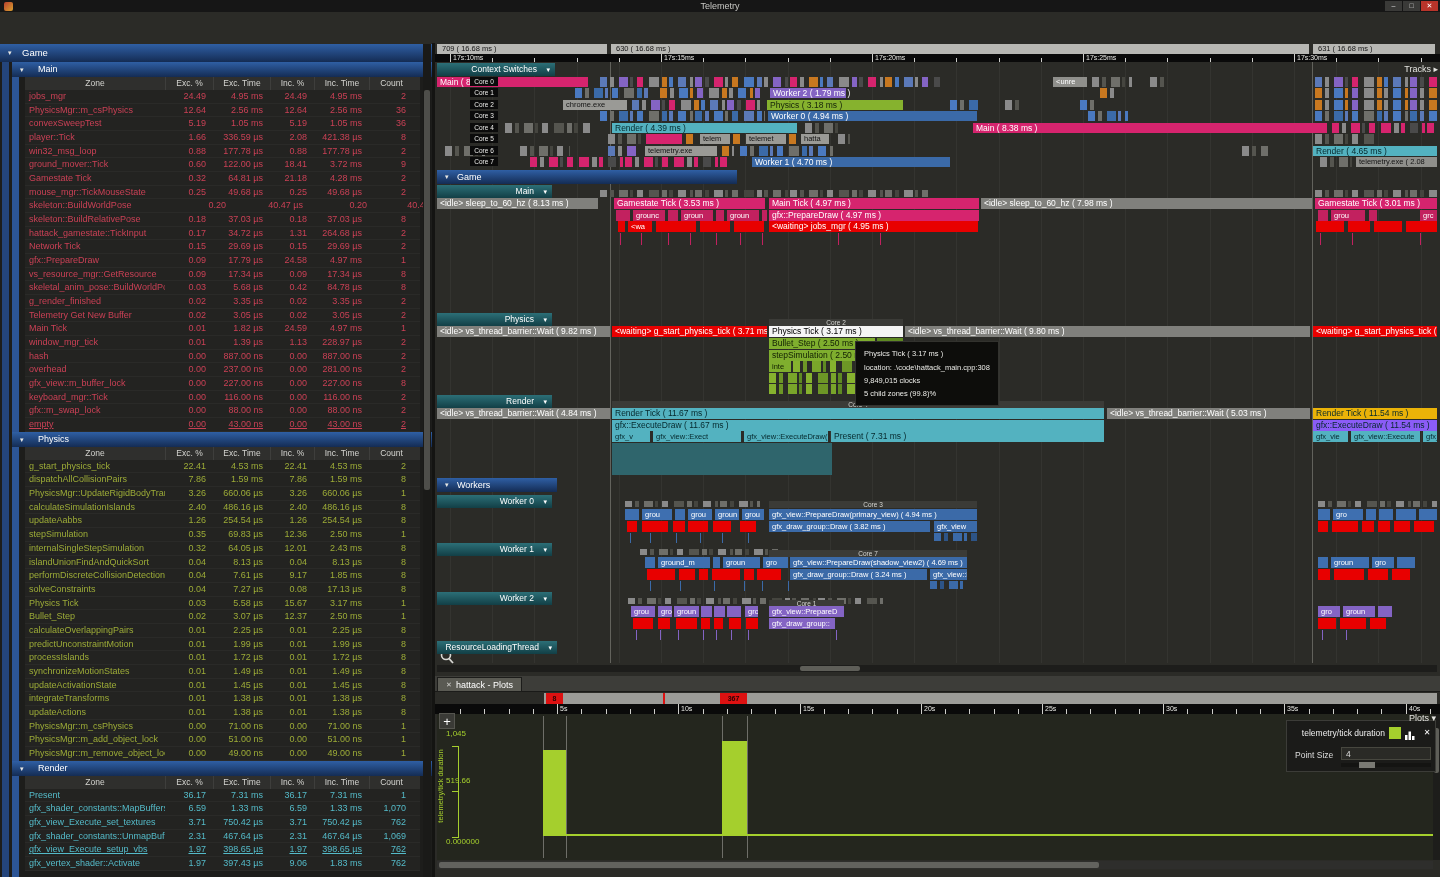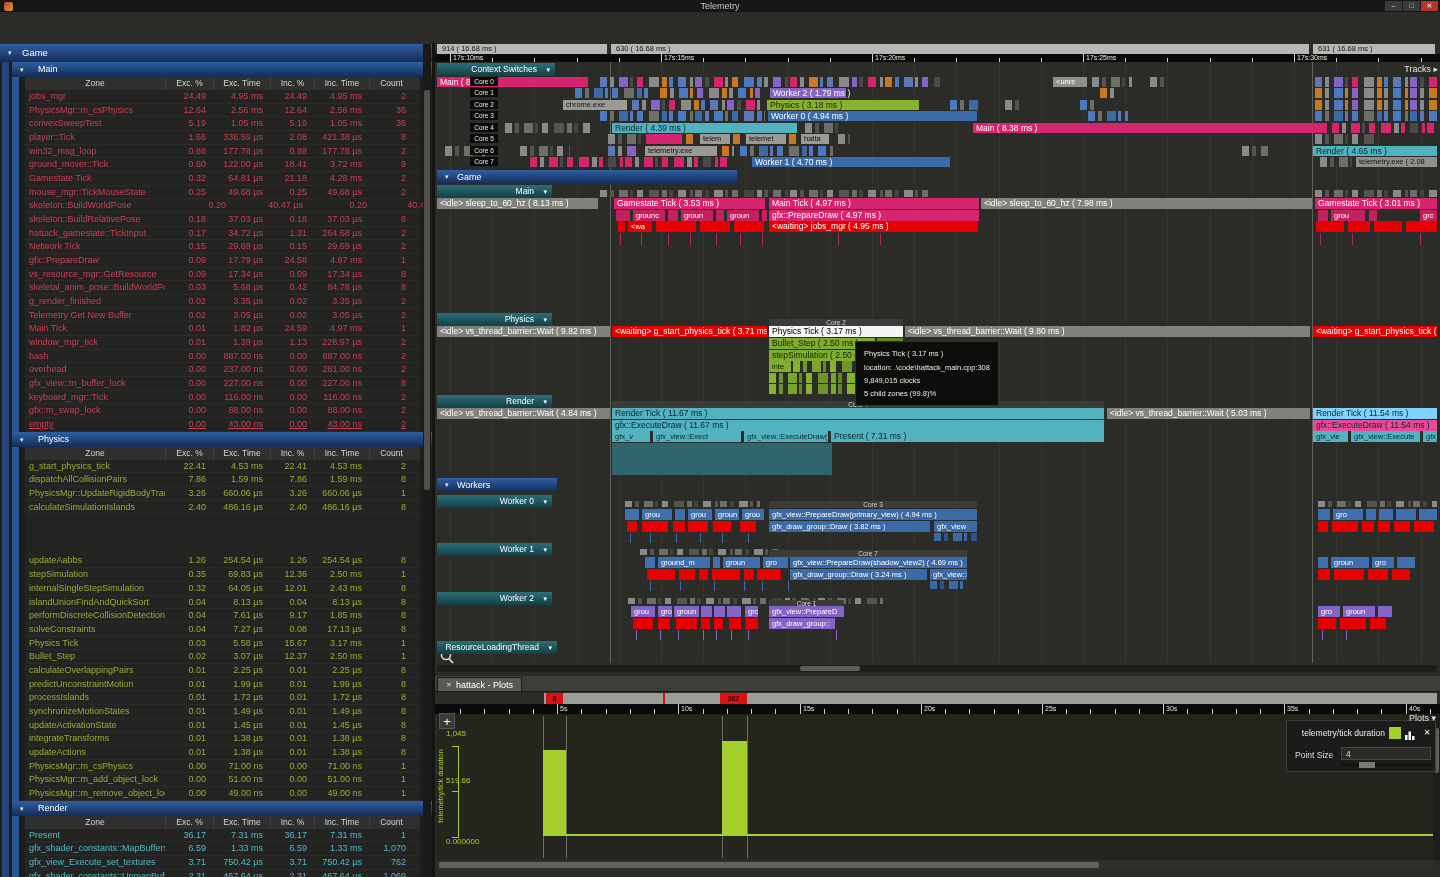--- a/index.html
+++ b/index.html
@@ -325,21 +325,21 @@
             <div class="num">1</div>
           </div>
           <div class="trow" style="color: rgb(156, 171, 55);">
             <div class="zn">calculateSimulationIslands</div>
             <div class="num">2.40</div>
             <div class="num">486.16 µs</div>
             <div class="num">2.40</div>
             <div class="num">486.16 µs</div>
             <div class="num">8</div>
           </div>
-          <div class="trow" style="color: rgb(156, 171, 55); margin-top: 40px;">
+          <div class="trow" style="color: rgb(156, 171, 55);">
             <div class="zn">updateAabbs</div>
             <div class="num">1.26</div>
             <div class="num">254.54 µs</div>
             <div class="num">1.26</div>
             <div class="num">254.54 µs</div>
             <div class="num">8</div>
           </div>
           <div class="trow" style="color: rgb(156, 171, 55);">
             <div class="zn">stepSimulation</div>
             <div class="num">0.35</div>
@@ -561,21 +561,21 @@
       <div class="gline" style="left: 1041px; top: 62px; width: 1px; height: 601px; position: absolute;"></div>
       <div class="gline" style="left: 1083px; top: 62px; width: 1px; height: 601px; position: absolute;"></div>
       <div class="gline" style="left: 1125px; top: 62px; width: 1px; height: 601px; position: absolute;"></div>
       <div class="gline" style="left: 1167px; top: 62px; width: 1px; height: 601px; position: absolute;"></div>
       <div class="gline" style="left: 1210px; top: 62px; width: 1px; height: 601px; position: absolute;"></div>
       <div class="gline" style="left: 1252px; top: 62px; width: 1px; height: 601px; position: absolute;"></div>
       <div class="gline" style="left: 1294px; top: 62px; width: 1px; height: 601px; position: absolute;"></div>
       <div class="gline" style="left: 1336px; top: 62px; width: 1px; height: 601px; position: absolute;"></div>
       <div class="gline" style="left: 1378px; top: 62px; width: 1px; height: 601px; position: absolute;"></div>
       <div class="gline" style="left: 1421px; top: 62px; width: 1px; height: 601px; position: absolute;"></div>
-      <div class="framebar" style="left: 437px; top: 44px; width: 172px; height: 10px; position: absolute;">914  ( 16.68 ms )</div>
+      <div class="framebar" style="left: 437px; top: 44px; width: 172px; height: 10px; position: absolute;">709  ( 16.68 ms )</div>
       <div class="framebar" style="left: 611px; top: 44px; width: 700px; height: 10px; position: absolute;">630  ( 16.68 ms )</div>
       <div class="framebar" style="left: 1313px; top: 44px; width: 124px; height: 10px; position: absolute;">631  ( 16.68 ms )</div>
       <div class="abs" style="left: 435px; top: 54px; width: 1005px; height: 8px; background: rgb(10, 10, 10); position: absolute;"></div>
       <div class="rtick" style="left: 450px; top: 54px; width: 1px; height: 8px; position: absolute;"></div>
       <div class="rlabel" style="left: 453px; top: 54px; position: absolute;">17s:10ms</div>
       <div class="rtick" style="left: 492px; top: 58px; width: 1px; height: 4px; position: absolute;"></div>
       <div class="rtick" style="left: 534px; top: 58px; width: 1px; height: 4px; position: absolute;"></div>
       <div class="rtick" style="left: 577px; top: 58px; width: 1px; height: 4px; position: absolute;"></div>
       <div class="rtick" style="left: 619px; top: 58px; width: 1px; height: 4px; position: absolute;"></div>
       <div class="rtick" style="left: 661px; top: 54px; width: 1px; height: 8px; position: absolute;"></div>
@@ -708,21 +708,21 @@
       <div class="tick" style="left: 669px; top: 100px; width: 6px; height: 10px; background: rgb(214, 36, 110); position: absolute;"></div>
       <div class="tick" style="left: 681px; top: 100px; width: 10px; height: 10px; background: rgb(138, 138, 138); position: absolute;"></div>
       <div class="tick" style="left: 694px; top: 100px; width: 5px; height: 10px; background: rgb(200, 120, 32); position: absolute;"></div>
       <div class="tick" style="left: 701px; top: 100px; width: 4px; height: 10px; background: rgb(74, 121, 192); position: absolute;"></div>
       <div class="tick" style="left: 710px; top: 100px; width: 8px; height: 10px; background: rgb(91, 121, 184); position: absolute;"></div>
       <div class="tick" style="left: 722px; top: 100px; width: 3px; height: 10px; background: rgb(138, 138, 138); position: absolute;"></div>
       <div class="tick" style="left: 727px; top: 100px; width: 7px; height: 10px; background: rgb(132, 100, 196); position: absolute;"></div>
       <div class="tick" style="left: 737px; top: 100px; width: 4px; height: 10px; background: rgb(74, 74, 74); position: absolute;"></div>
       <div class="tick" style="left: 746px; top: 100px; width: 9px; height: 10px; background: rgb(214, 36, 110); position: absolute;"></div>
       <div class="tick" style="left: 757px; top: 100px; width: 3px; height: 10px; background: rgb(138, 138, 138); position: absolute;"></div>
-      <div class="zone" style="left: 767px; top: 100px; width: 152px; height: 10px; background: rgb(134, 178, 46); position: absolute; line-height: 10px; color: rgb(21, 35, 10);">Physics ( 3.18 ms )</div>
+      <div class="zone" style="left: 767px; top: 100px; width: 136px; height: 10px; background: rgb(134, 178, 46); position: absolute; line-height: 10px; color: rgb(21, 35, 10);">Physics ( 3.18 ms )</div>
       <div class="tick" style="left: 950px; top: 100px; width: 7px; height: 10px; background: rgb(74, 121, 192); position: absolute;"></div>
       <div class="tick" style="left: 960px; top: 100px; width: 4px; height: 10px; background: rgb(111, 111, 106); position: absolute;"></div>
       <div class="tick" style="left: 969px; top: 100px; width: 9px; height: 10px; background: rgb(59, 106, 168); position: absolute;"></div>
       <div class="tick" style="left: 1005px; top: 100px; width: 7px; height: 10px; background: rgb(138, 138, 138); position: absolute;"></div>
       <div class="tick" style="left: 1015px; top: 100px; width: 4px; height: 10px; background: rgb(85, 85, 79); position: absolute;"></div>
       <div class="tick" style="left: 1080px; top: 100px; width: 7px; height: 10px; background: rgb(74, 121, 192); position: absolute;"></div>
       <div class="tick" style="left: 1090px; top: 100px; width: 4px; height: 10px; background: rgb(111, 111, 106); position: absolute;"></div>
       <div class="tick" style="left: 1315px; top: 100px; width: 7px; height: 10px; background: rgb(200, 120, 32); position: absolute;"></div>
       <div class="tick" style="left: 1325px; top: 100px; width: 4px; height: 10px; background: rgb(138, 138, 138); position: absolute;"></div>
       <div class="tick" style="left: 1334px; top: 100px; width: 9px; height: 10px; background: rgb(74, 121, 192); position: absolute;"></div>
@@ -1005,23 +1005,23 @@
       <div class="tick" style="left: 806px; top: 384px; width: 6px; height: 10px; background: rgb(134, 178, 46); position: absolute;"></div>
       <div class="tick" style="left: 818px; top: 384px; width: 10px; height: 10px; background: rgb(109, 150, 38); position: absolute;"></div>
       <div class="tick" style="left: 831px; top: 384px; width: 5px; height: 10px; background: rgb(121, 165, 42); position: absolute;"></div>
       <div class="tick" style="left: 838px; top: 384px; width: 4px; height: 10px; background: rgb(95, 138, 34); position: absolute;"></div>
       <div class="tick" style="left: 847px; top: 384px; width: 8px; height: 10px; background: rgb(134, 178, 46); position: absolute;"></div>
       <div class="tlab" style="left: 437px; top: 395px; width: 115px; height: 13px; position: absolute; line-height: 13px;">Render<div class="darr" style="line-height: 13px;">▾</div></div>
       <div class="band" style="left: 612px; top: 401px; width: 492px; position: absolute;">Core 4</div>
       <div class="zone" style="left: 437px; top: 408px; width: 173px; height: 11px; background: rgb(128, 128, 124); position: absolute; line-height: 11px;">&lt;idle&gt; vs_thread_barrier::Wait ( 4.84 ms )</div>
       <div class="zone" style="left: 612px; top: 408px; width: 492px; height: 11px; background: rgb(83, 178, 192); position: absolute; line-height: 11px; color: rgb(5, 40, 44);">Render Tick ( 11.67 ms )</div>
       <div class="zone" style="left: 1107px; top: 408px; width: 203px; height: 11px; background: rgb(128, 128, 124); position: absolute; line-height: 11px;">&lt;idle&gt; vs_thread_barrier::Wait ( 5.03 ms )</div>
-      <div class="zone" style="left: 1313px; top: 408px; width: 124px; height: 11px; background: #7dd3fc; position: absolute; line-height: 11px; color: rgb(5, 40, 44);">Render Tick ( 11.54 ms )</div>
+      <div class="zone" style="left: 1313px; top: 408px; width: 124px; height: 11px; background: #eab308; position: absolute; line-height: 11px; color: rgb(5, 40, 44);">Render Tick ( 11.54 ms )</div>
       <div class="zone" style="left: 612px; top: 420px; width: 492px; height: 11px; background: rgb(83, 178, 192); position: absolute; line-height: 11px; color: rgb(5, 40, 44);">gfx::ExecuteDraw ( 11.67 ms )</div>
-      <div class="zone" style="left: 1313px; top: 420px; width: 124px; height: 11px; background: #ec4899; position: absolute; line-height: 11px; color: rgb(5, 40, 44);">gfx::ExecuteDraw ( 11.54 ms )</div>
+      <div class="zone" style="left: 1313px; top: 420px; width: 124px; height: 11px; background: #8b5cf6; position: absolute; line-height: 11px; color: rgb(5, 40, 44);">gfx::ExecuteDraw ( 11.54 ms )</div>
       <div class="zone" style="left: 612px; top: 431px; width: 38px; height: 11px; background: rgb(83, 178, 192); position: absolute; line-height: 11px; color: rgb(5, 40, 44); font-size: 7.5px;">gfx_v</div>
       <div class="zone" style="left: 653px; top: 431px; width: 88px; height: 11px; background: rgb(83, 178, 192); position: absolute; line-height: 11px; color: rgb(5, 40, 44); font-size: 7.5px;">gfx_view::Exect</div>
       <div class="zone" style="left: 744px; top: 431px; width: 84px; height: 11px; background: rgb(83, 178, 192); position: absolute; line-height: 11px; color: rgb(5, 40, 44); font-size: 7.5px;">gfx_view::ExecuteDraw(pri</div>
       <div class="zone" style="left: 831px; top: 431px; width: 273px; height: 11px; background: rgb(83, 178, 192); position: absolute; line-height: 11px; color: rgb(5, 40, 44);">Present ( 7.31 ms )</div>
       <div class="zone" style="left: 1313px; top: 431px; width: 35px; height: 11px; background: rgb(83, 178, 192); position: absolute; line-height: 11px; color: rgb(5, 40, 44); font-size: 7.5px;">gfx_vie</div>
       <div class="zone" style="left: 1351px; top: 431px; width: 69px; height: 11px; background: rgb(83, 178, 192); position: absolute; line-height: 11px; color: rgb(5, 40, 44); font-size: 7.5px;">gfx_view::Execute</div>
       <div class="zone" style="left: 1423px; top: 431px; width: 14px; height: 11px; background: rgb(83, 178, 192); position: absolute; line-height: 11px; color: rgb(5, 40, 44); font-size: 7.5px;">gfx_v</div>
       <div class="abs" style="left: 612px; top: 443px; width: 220px; height: 32px; background: rgb(47, 101, 108); position: absolute;"></div>
       <div class="tlhdr" style="left: 437px; top: 478px; width: 120px; height: 14px; position: absolute; line-height: 14px;"><div class="arr" style="line-height: 14px;">▾</div>Workers</div>
       <div class="tlab" style="left: 437px; top: 495px; width: 115px; height: 13px; position: absolute; line-height: 13px;">Worker 0<div class="darr" style="line-height: 13px;">▾</div></div>

